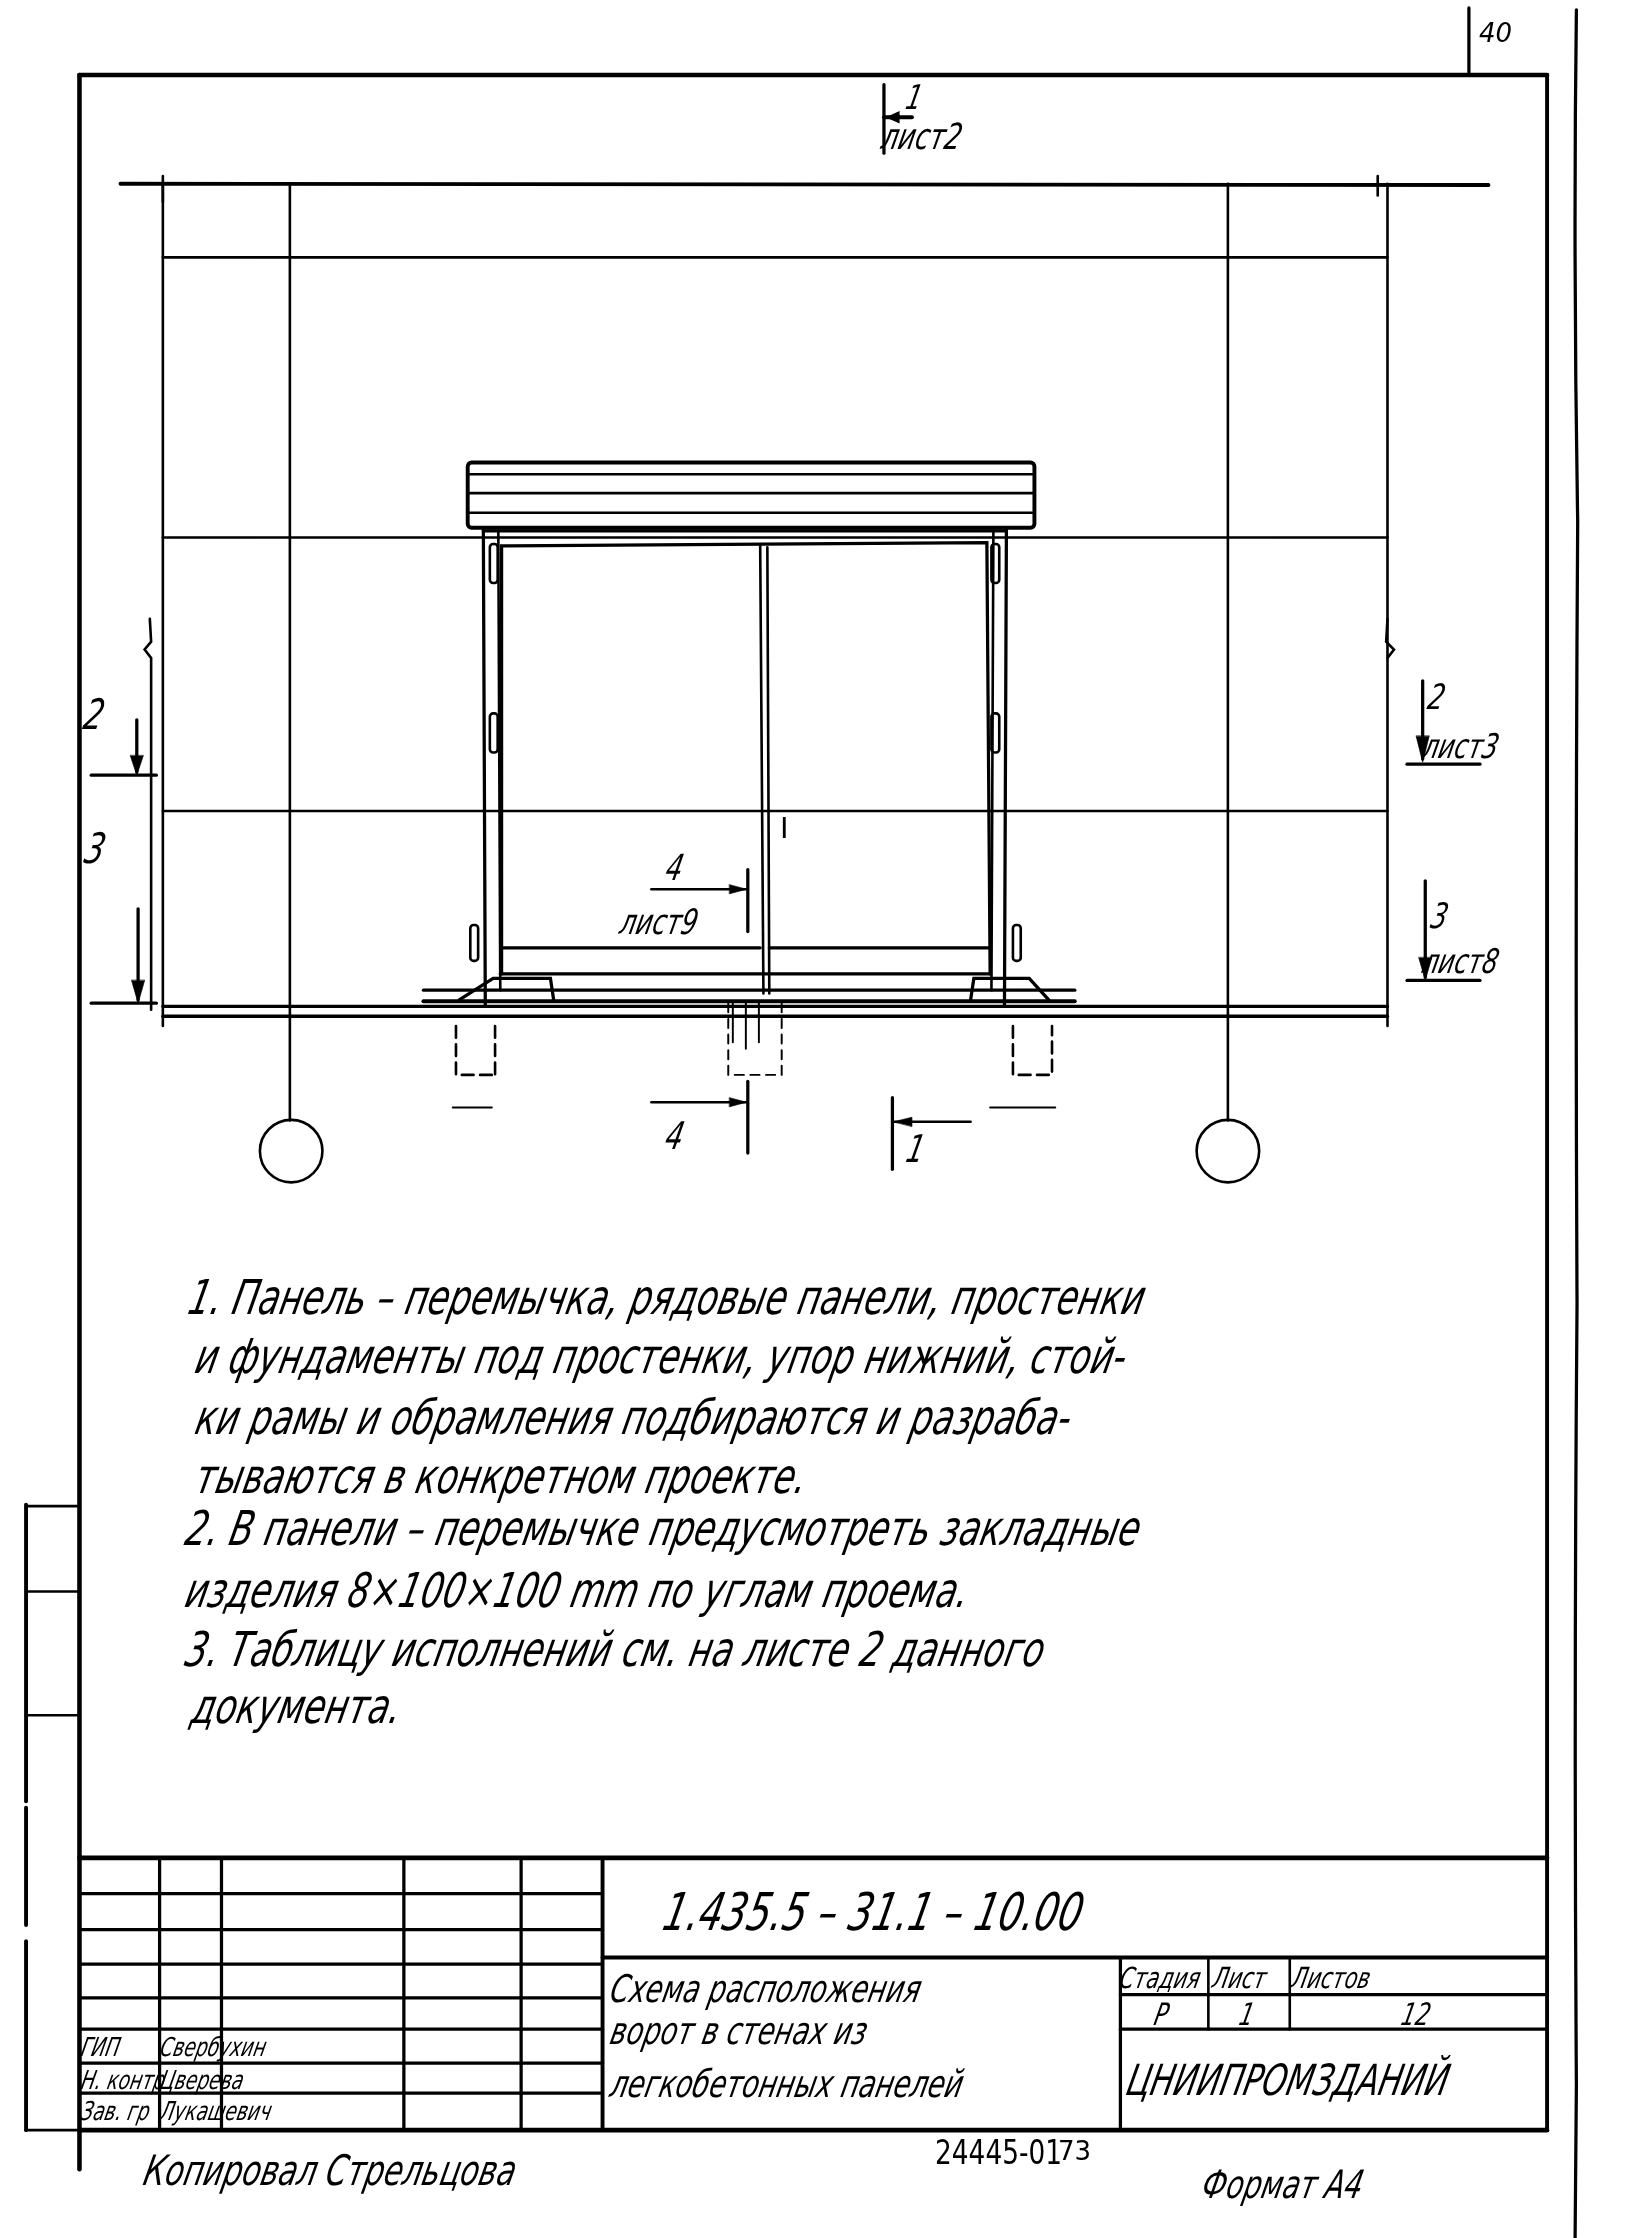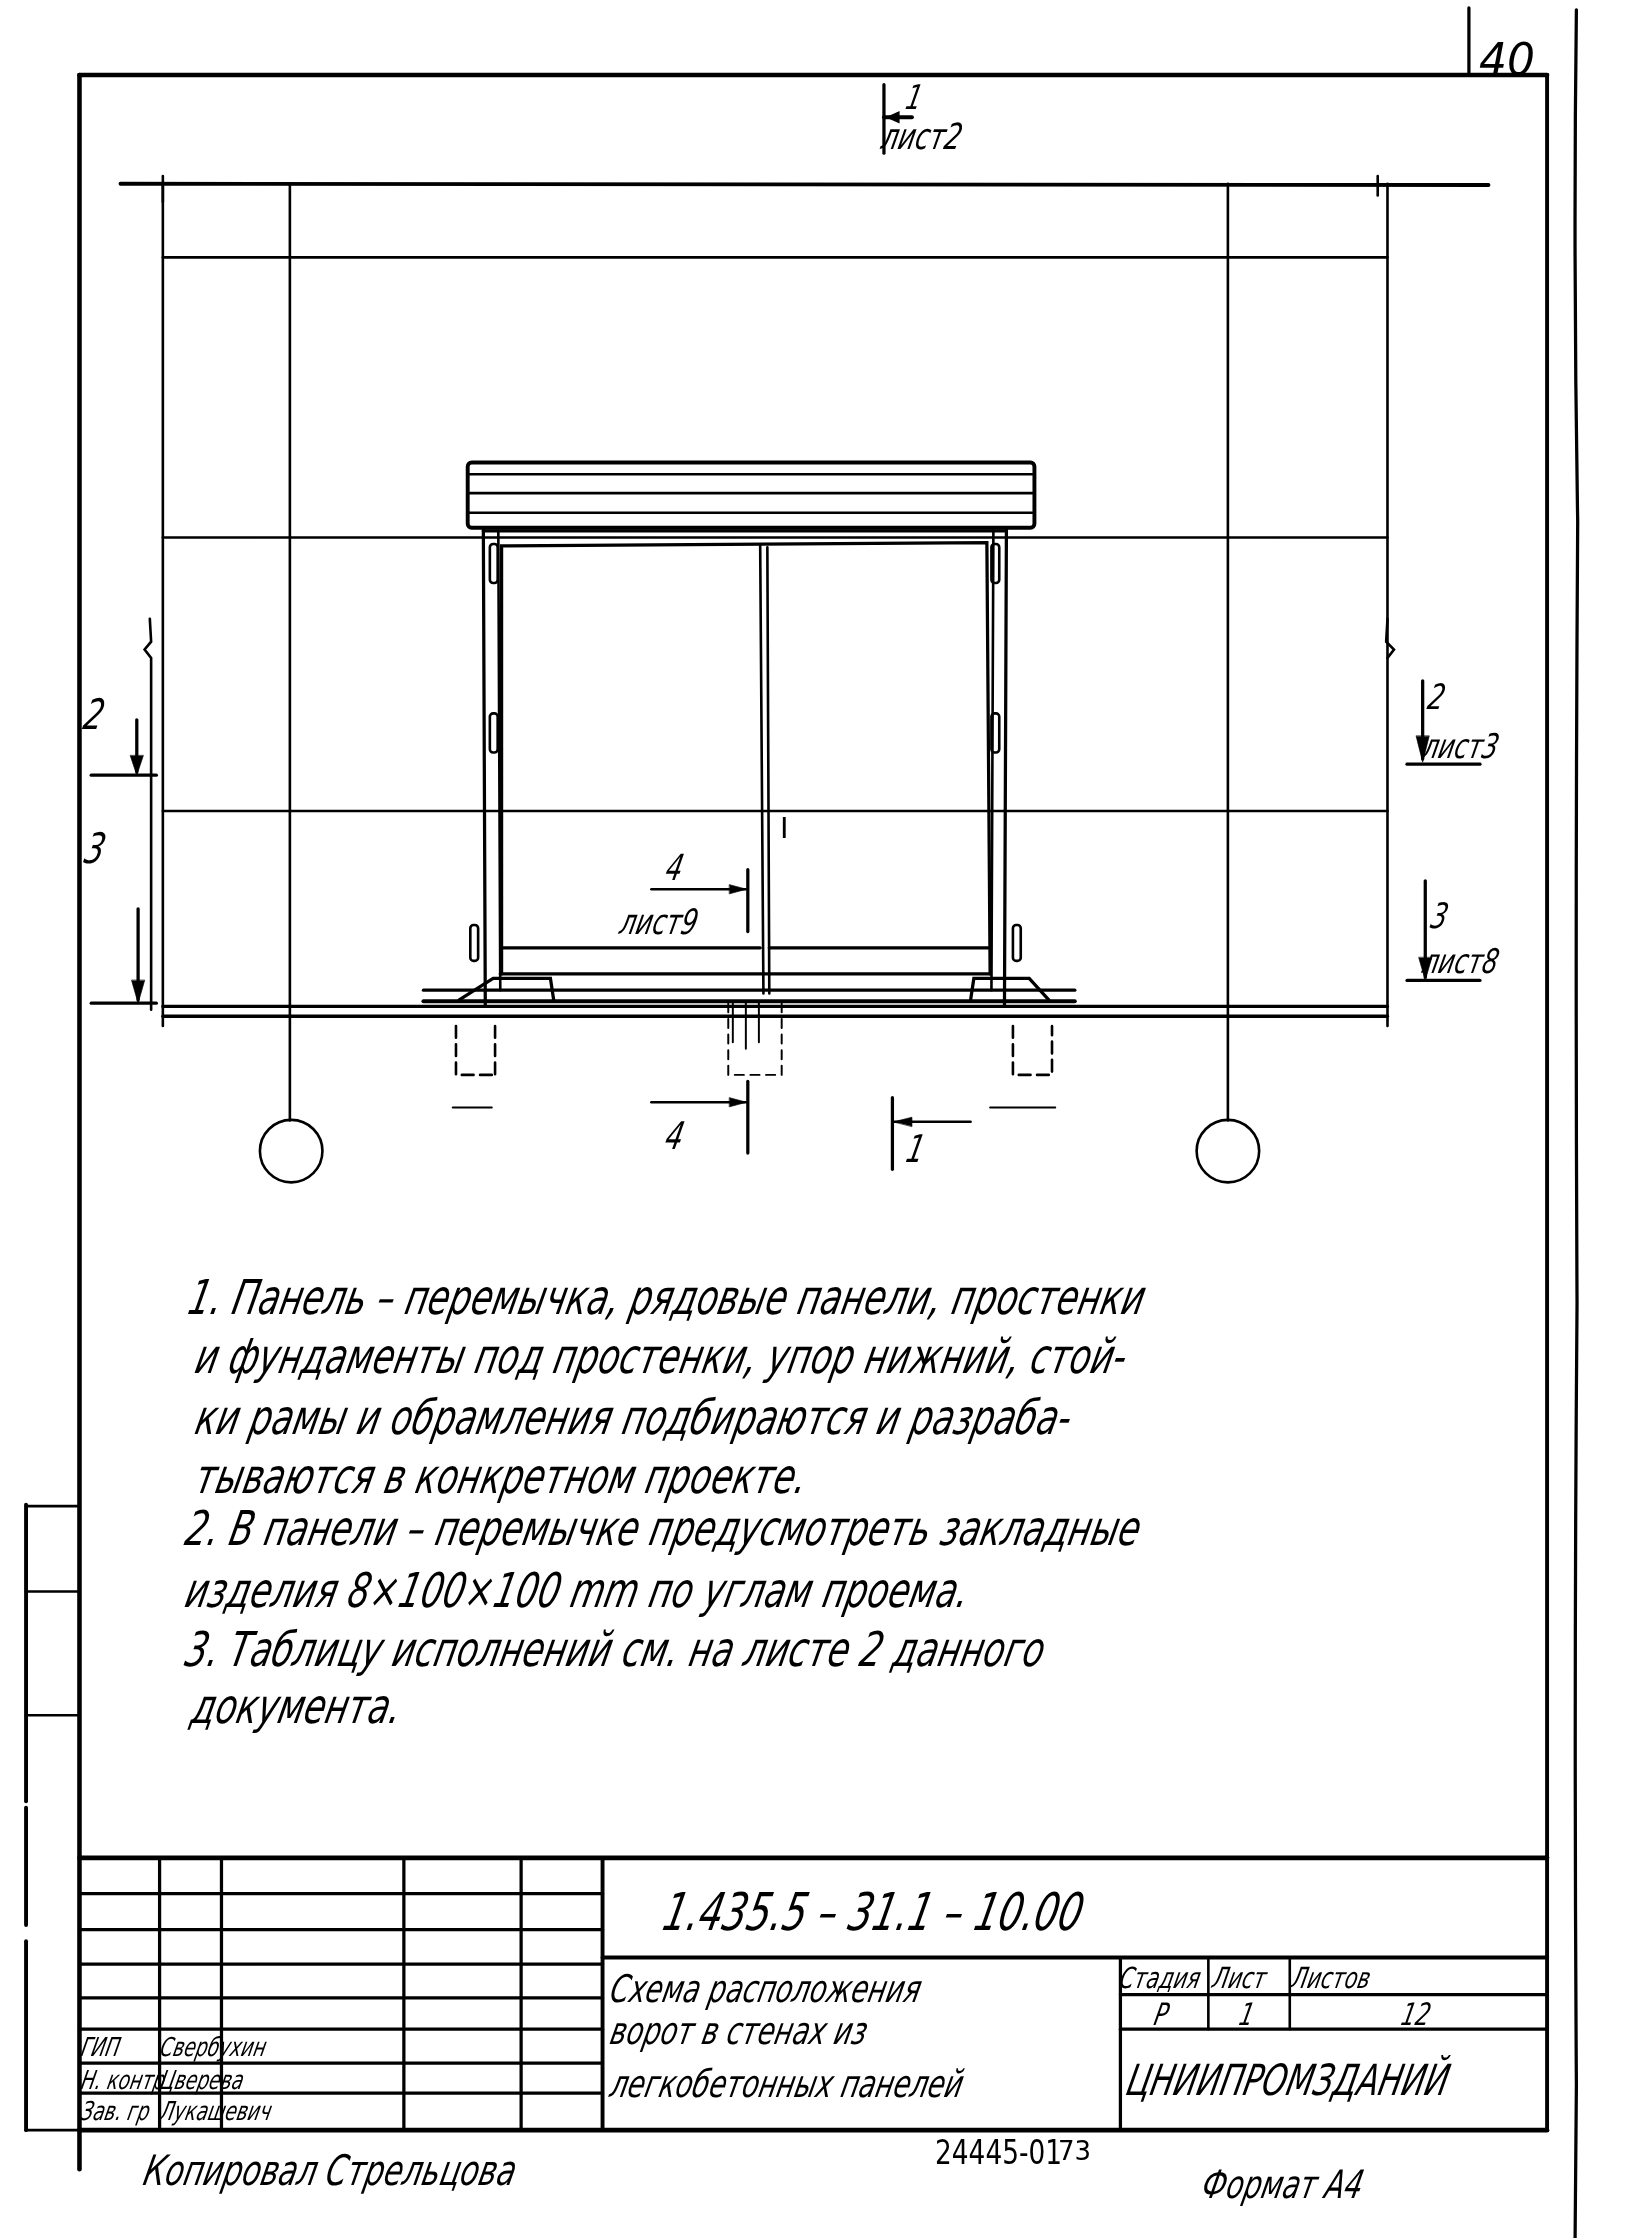--- a/index.html
+++ b/index.html
@@ -143,21 +143,21 @@
     <path d="M40 2310 L40 2765" stroke-width="6"></path>
     <path d="M40 2775 L40 2955" stroke-width="6"></path>
     <path d="M40 2980 L40 3270" stroke-width="6"></path>
     <path d="M40 2312 L122 2312" stroke-width="4"></path>
     <path d="M40 2443 L122 2443" stroke-width="4"></path>
     <path d="M40 2633 L122 2633" stroke-width="4"></path>
     <path d="M40 3270 L122 3270" stroke-width="4"></path>
   </g>
 </svg>
 
-<div class="abs sheet-num" style="left:1479px;top:18px;font-size:44px;margin-top:16px;">40</div>
+<div class="abs sheet-num" style="left:1479px;top:18px;font-size:26px;">40</div>
 
 <div class="abs hand" style="left:911px;top:77px;font-size:34px;">1</div>
 <div class="abs hand" style="left:887px;top:116px;font-size:36px;">лист2</div>
 
 <div class="abs hand" style="left:90px;top:690px;font-size:42px;">2</div>
 <div class="abs hand" style="left:91px;top:824px;font-size:42px;">3</div>
 
 <div class="abs hand" style="left:1433px;top:677px;font-size:35px;">2</div>
 <div class="abs hand" style="left:1428px;top:726px;font-size:34px;">лист3</div>
 <div class="abs hand" style="left:1436px;top:896px;font-size:35px;">3</div>

